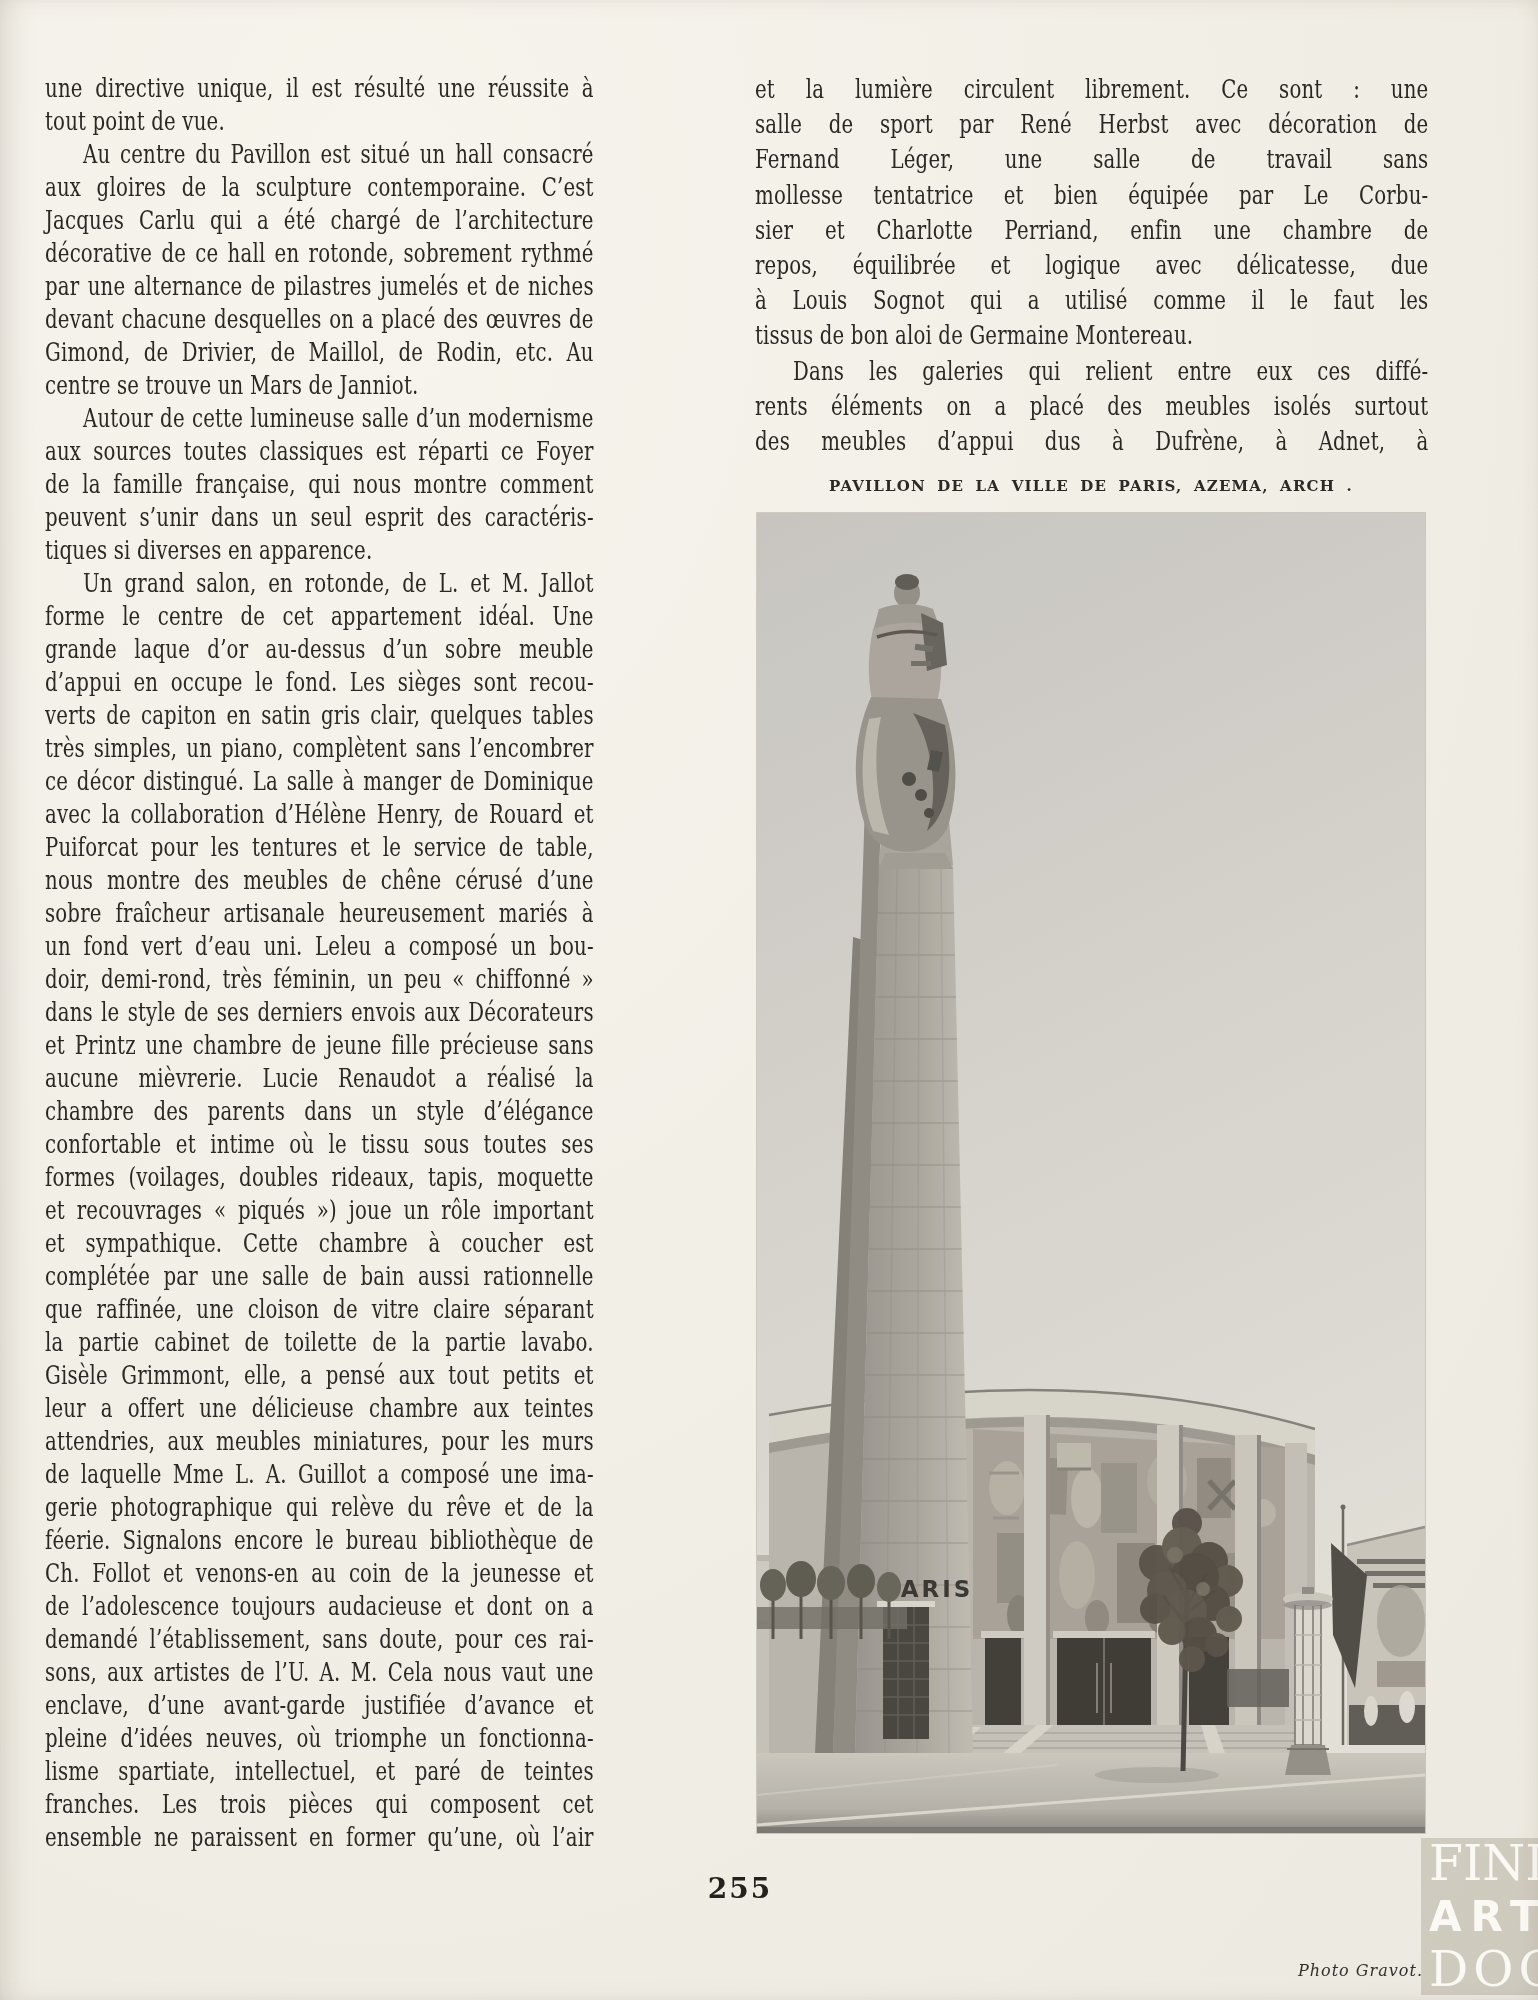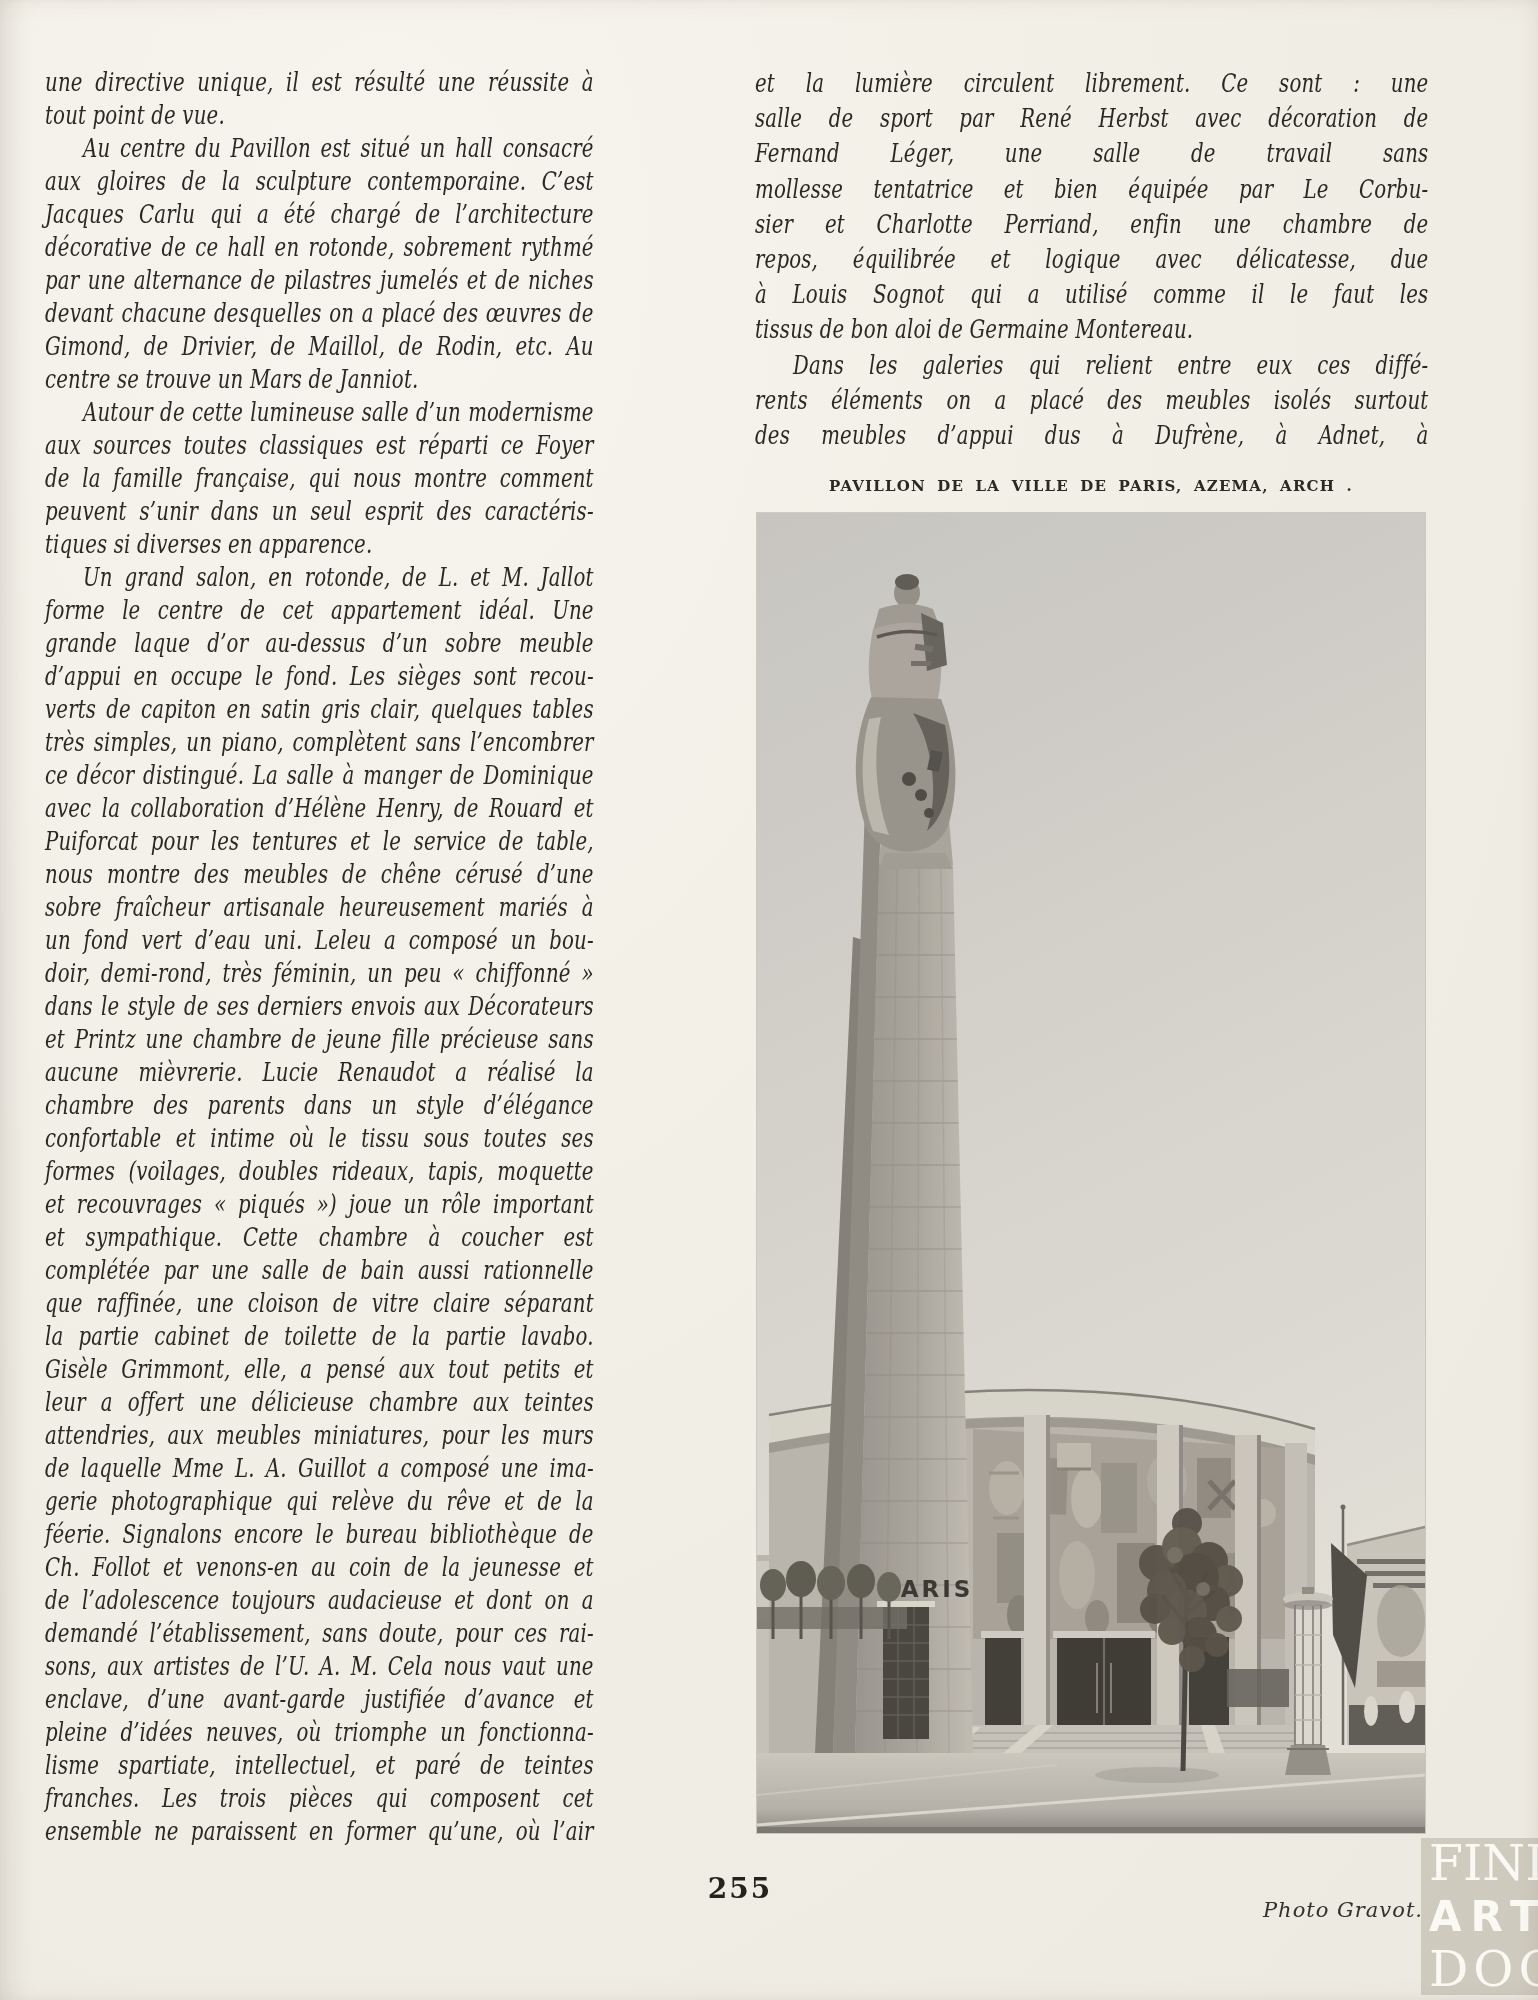--- a/index.html
+++ b/index.html
@@ -8,21 +8,21 @@
     background:radial-gradient(ellipse at 25% 12%, #f7f4ed 0%, #f2efe7 45%, #ece9e0 100%);
     font-family:"DejaVu Serif", serif; color:#2a2823;
   }
   .page::after{
     content:""; position:absolute; inset:0; pointer-events:none;
     box-shadow: inset 26px 0 30px -22px rgba(90,80,65,.20),
                 inset -16px 0 26px -20px rgba(90,80,65,.13),
                 inset 0 18px 28px -24px rgba(90,80,65,.12),
                 inset 0 -20px 28px -26px rgba(90,80,65,.10);
   }
-  .col{position:absolute; top:66px;font-style:italic;}
+  .col{position:absolute; top:72px;}
   .col-left{left:45px; width:549px;}
   .col-right{left:755px; width:674px;}
   .ln{
     font-size:26px; text-align:justify; text-align-last:justify;
     transform:scaleX(0.76); transform-origin:0 0; white-space:normal;
     letter-spacing:.2px;
   }
   .col-left .ln{width:722px; line-height:33px; height:33px;}
   .col-right .ln{width:886px; line-height:35.2px; height:35.2px;}
   .ln.end{text-align-last:left;}
@@ -31,22 +31,22 @@
     position:absolute; left:757px; top:477px; width:668px;
     text-align:center; font-size:15px; font-weight:bold; letter-spacing:1.2px;
     word-spacing:5px; color:#2b2924;
   }
   .photo{
     position:absolute; left:757px; top:513px; width:668px; height:1320px;
     outline:1px solid rgba(120,112,100,.30); background:#ccc9c4;
   }
   .photo svg{display:block;}
   .credit{
-    position:absolute; left:1258px; top:1898px; width:165px; text-align:right;
-    font-style:italic; font-size:21px; letter-spacing:1px; color:#33312c;
+    position:absolute; left:1258px; top:1961px; width:165px; text-align:right;
+    font-style:italic; font-size:16px; letter-spacing:1px; color:#33312c;
   }
   .pagenum{
     position:absolute; left:690px; top:1872px; width:100px; text-align:center;
     font-size:28px; font-weight:bold; letter-spacing:2px; color:#23221d;
   }
   .watermark{
     position:absolute; left:1421px; top:1838px; width:117px; height:157px;
     background:rgba(140,133,114,.30);
     display:flex; flex-direction:column; justify-content:center;
     padding-left:8px; overflow:visible;

